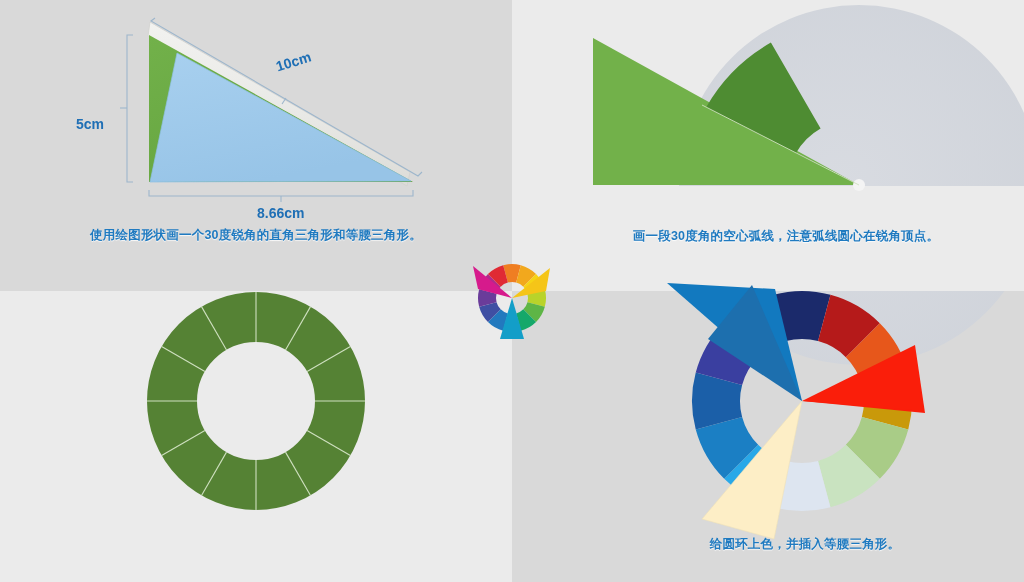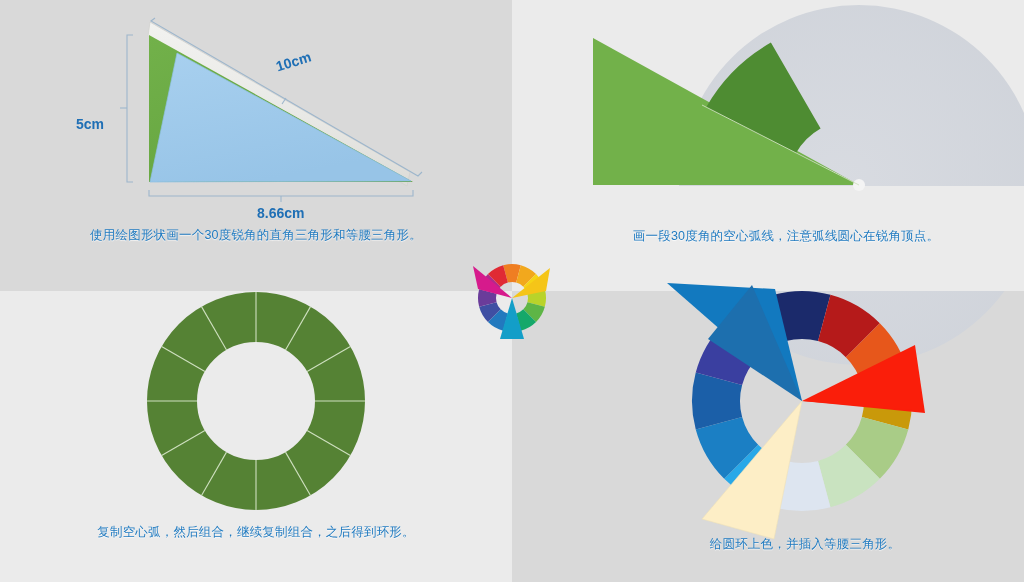--- a/index.html
+++ b/index.html
@@ -39,21 +39,21 @@
   
   .caption {
     position: absolute;
     width: 512px;
     text-align: center;
     color: #1f7ac0;
     font-size: 12.5px;
     line-height: 1.25;
     letter-spacing: .2px;
     white-space: nowrap;
-    font-weight: 400;
+    font-weight: 700;
     text-shadow: 0 1px 1px rgba(255,255,255,.85);
   }
   #caption-1 { left: 0;     top: 228px; }
   #caption-2 { left: 530px; top: 229px; }
   #caption-3 { left: 0;     top: 525px; }
   #caption-4 { left: 504px; top: 537px; padding-left: 45px; }
 
   .dim-label {
     position: absolute;
     color: #1f6fb5;
@@ -223,16 +223,15 @@
           <path d="M -24.04163056034262 -24.041630560342615 A 34 34 0 0 1 -8.799847533485702 -32.84147809382832 L -4.14110472164033 -15.454813220625093 A 16 16 0 0 0 -11.313708498984763 -11.31370849898476 Z" fill="#e02a34"></path>
         </g>
       <polygon points="46,43 7,11 12,34" fill="#d61a8c"></polygon>
       <polygon points="46,43 84,13 80,36" fill="#f5c518"></polygon>
       <polygon points="46,43 34,84 58,84" fill="#139ec8"></polygon>
     </svg>
   </div>
 
   <div class="caption" id="caption-1">使用绘图形状画一个30度锐角的直角三角形和等腰三角形。</div>
   <div class="caption" id="caption-2">画一段30度角的空心弧线，注意弧线圆心在锐角顶点。</div>
-  <div class="caption" id="caption-3">复制空心弧，然后组合，继续复制组合，之后得到环形。</div>
   <div class="caption" id="caption-4">给圆环上色，并插入等腰三角形。</div>
 
 </div>
 
 </body></html>

